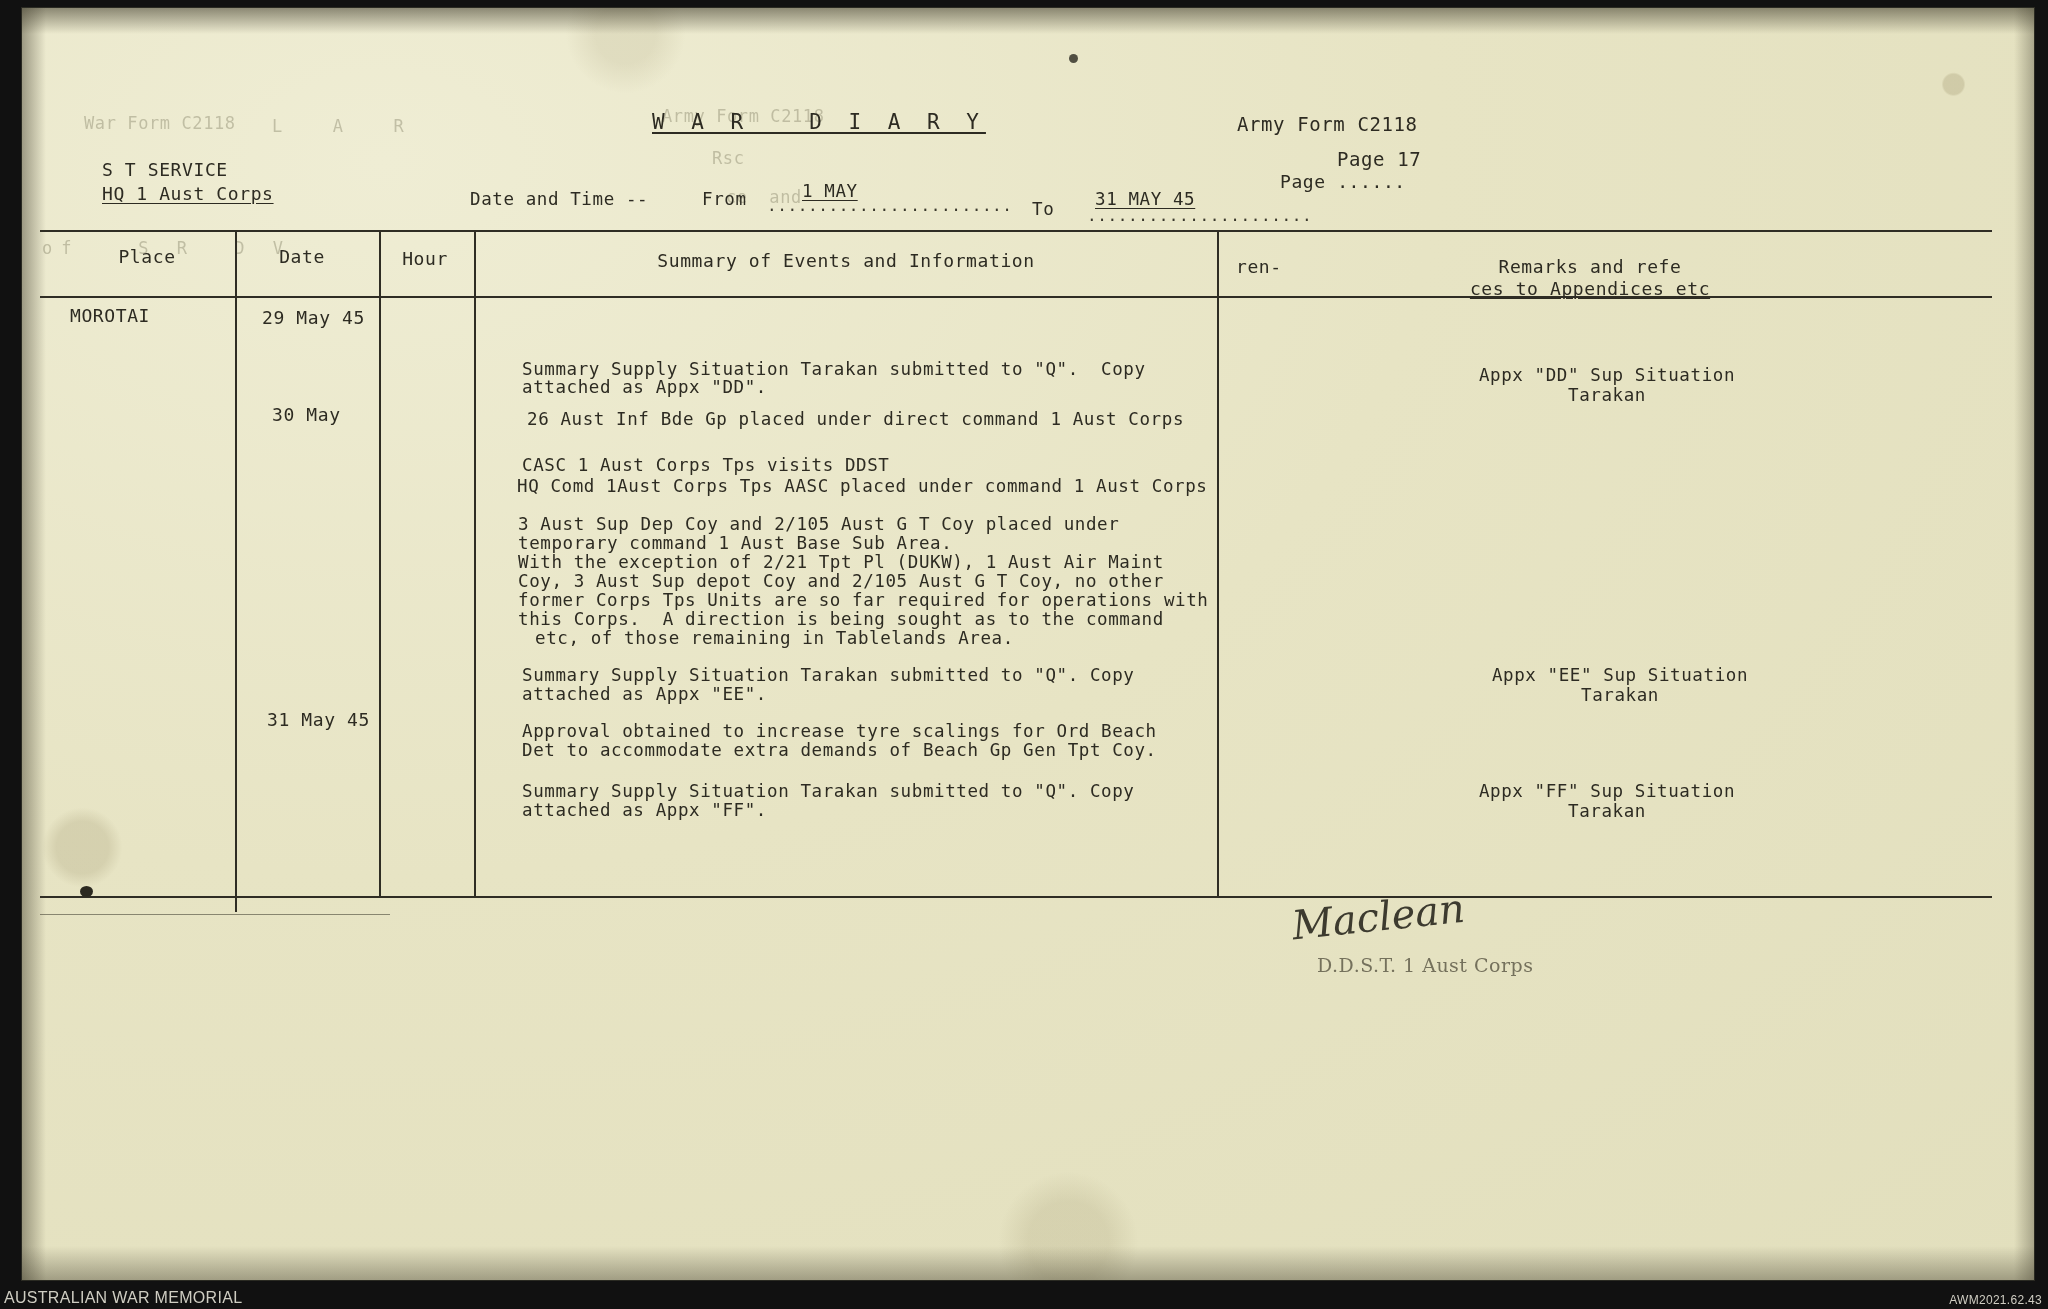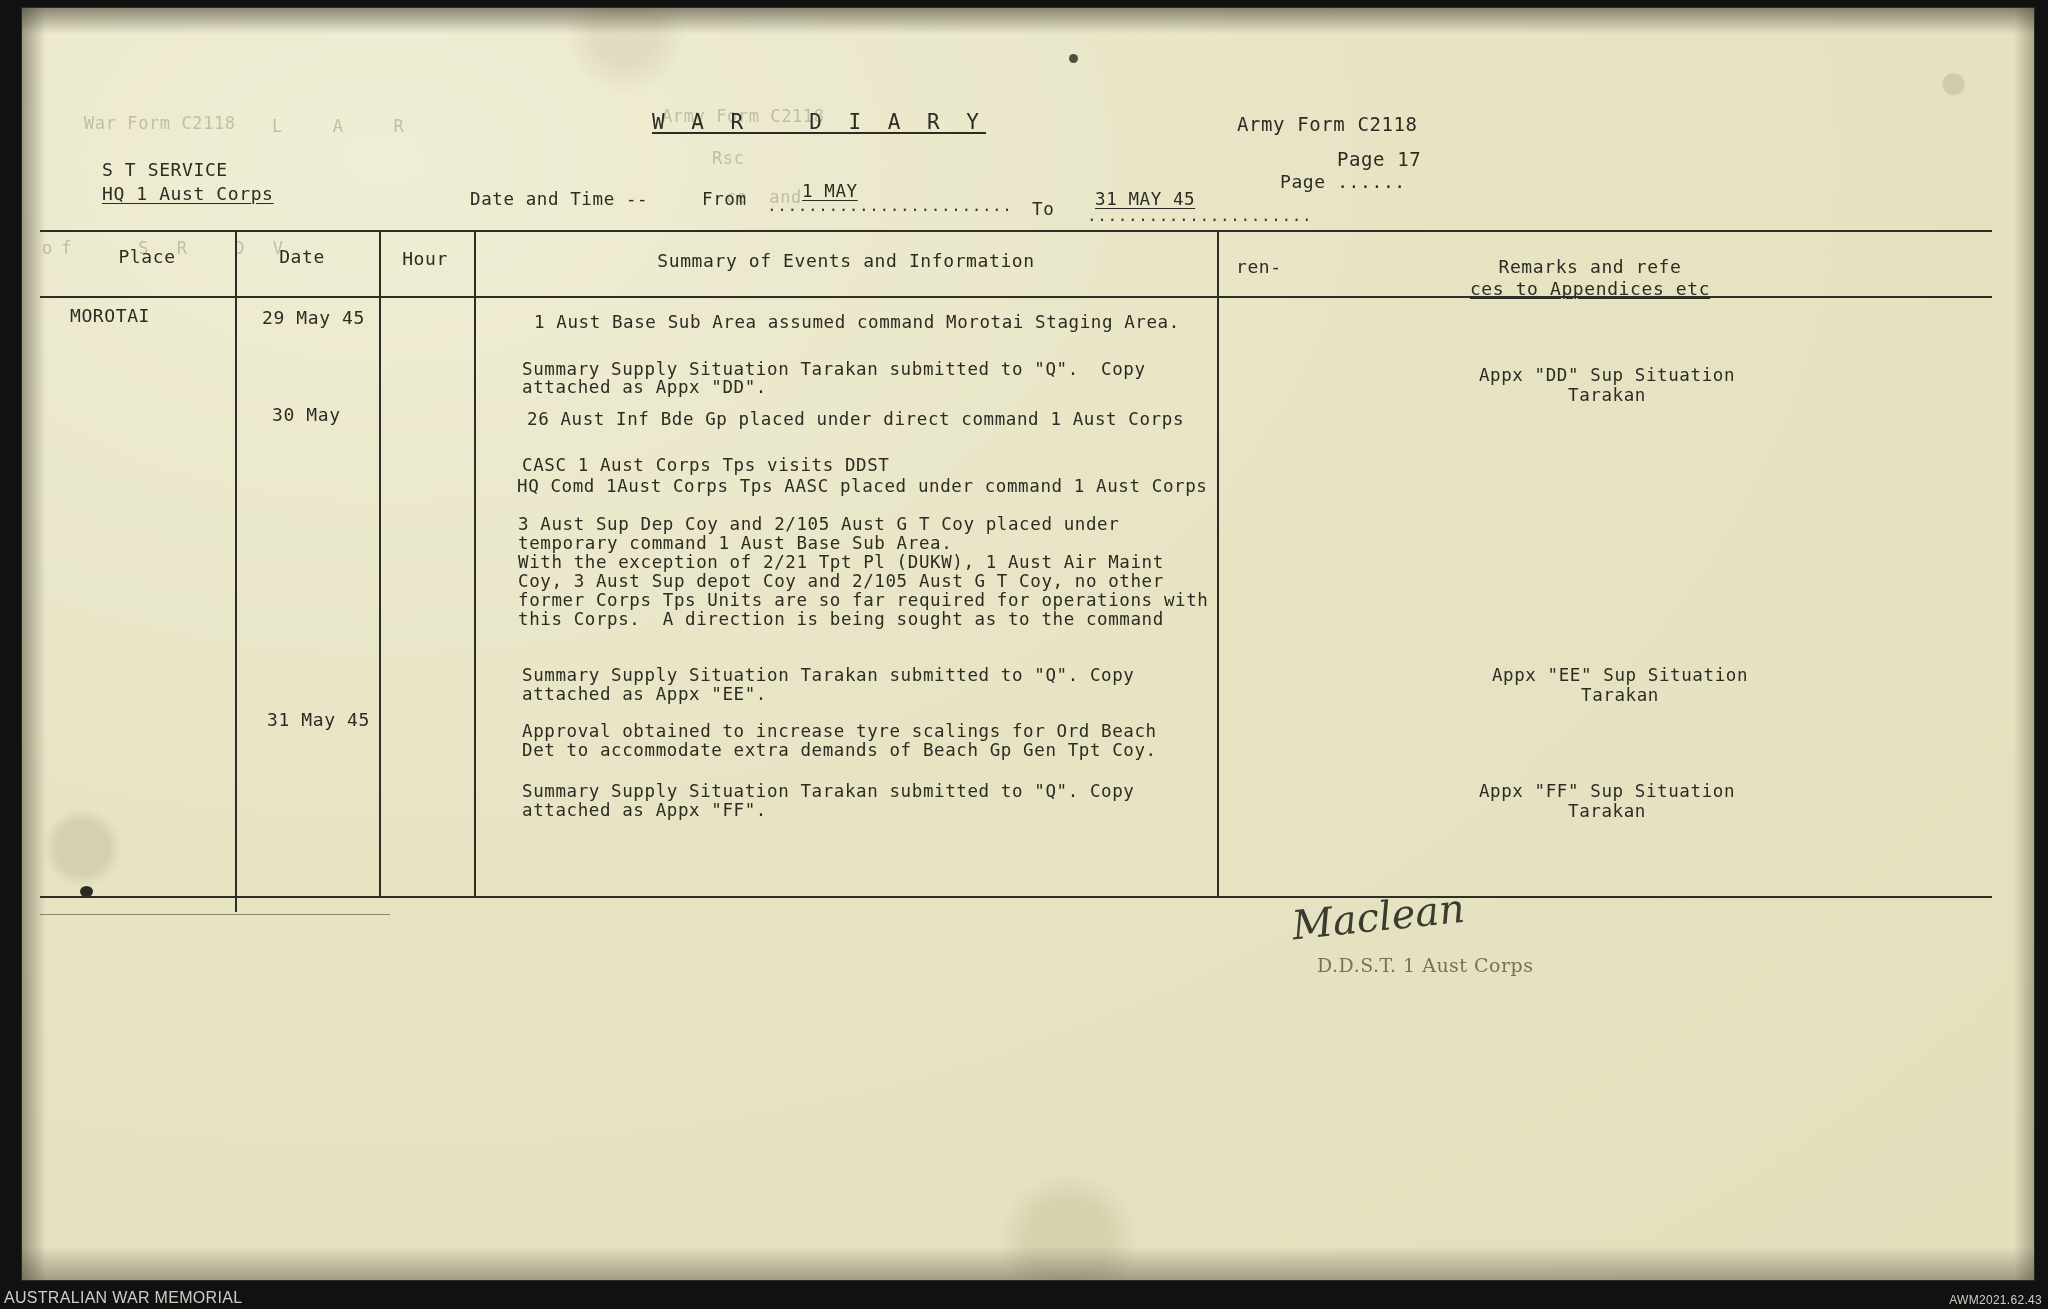--- a/index.html
+++ b/index.html
@@ -217,36 +217,36 @@
     <div class="colhead" style="left:1198px; top:248px; width:760px; text-align:left; padding-left:16px;">ren-</div>
     <div class="colhead u" style="left:1198px; top:270px; width:740px;">ces to Appendices etc</div>
     <div class="colhead" style="left:1198px; top:248px; width:740px; text-align:center;">Remarks and refe</div>
 
     <div class="tw" style="left:48px; top:296px; font-size:18px;">MOROTAI</div>
 
     <div class="tw" style="left:240px; top:298px; font-size:18px;">29 May 45</div>
     <div class="tw" style="left:250px; top:395px; font-size:18px;">30 May</div>
     <div class="tw" style="left:245px; top:700px; font-size:18px;">31 May 45</div>
 
-    <div class="tw" style="left:512px; top:303px;">1 Aust Base Sub Area assumed command Morotai Staging Area.</div>
 
     <div class="tw" style="left:500px; top:350px;">Summary Supply Situation Tarakan submitted to "Q".  Copy</div>
     <div class="tw" style="left:500px; top:368px;">attached as Appx "DD".</div>
 
     <div class="tw" style="left:505px; top:400px;">26 Aust Inf Bde Gp placed under direct command 1 Aust Corps</div>
 
     <div class="tw" style="left:500px; top:446px;">CASC 1 Aust Corps Tps visits DDST</div>
     <div class="tw" style="left:495px; top:467px;">HQ Comd 1Aust Corps Tps AASC placed under command 1 Aust Corps</div>
 
     <div class="tw" style="left:496px; top:505px;">3 Aust Sup Dep Coy and 2/105 Aust G T Coy placed under</div>
     <div class="tw" style="left:496px; top:524px;">temporary command 1 Aust Base Sub Area.</div>
     <div class="tw" style="left:496px; top:543px;">With the exception of 2/21 Tpt Pl (DUKW), 1 Aust Air Maint</div>
     <div class="tw" style="left:496px; top:562px;">Coy, 3 Aust Sup depot Coy and 2/105 Aust G T Coy, no other</div>
     <div class="tw" style="left:496px; top:581px;">former Corps Tps Units are so far required for operations with</div>
     <div class="tw" style="left:496px; top:600px;">this Corps.  A direction is being sought as to the command</div>
+    <div class="tw" style="left:513px; top:619px;">etc, of those remaining in Tablelands Area.</div>
 
     <div class="tw" style="left:500px; top:656px;">Summary Supply Situation Tarakan submitted to "Q". Copy</div>
     <div class="tw" style="left:500px; top:675px;">attached as Appx "EE".</div>
 
     <div class="tw" style="left:500px; top:712px;">Approval obtained to increase tyre scalings for Ord Beach</div>
     <div class="tw" style="left:500px; top:731px;">Det to accommodate extra demands of Beach Gp Gen Tpt Coy.</div>
 
     <div class="tw" style="left:500px; top:772px;">Summary Supply Situation Tarakan submitted to "Q". Copy</div>
     <div class="tw" style="left:500px; top:791px;">attached as Appx "FF".</div>
 

